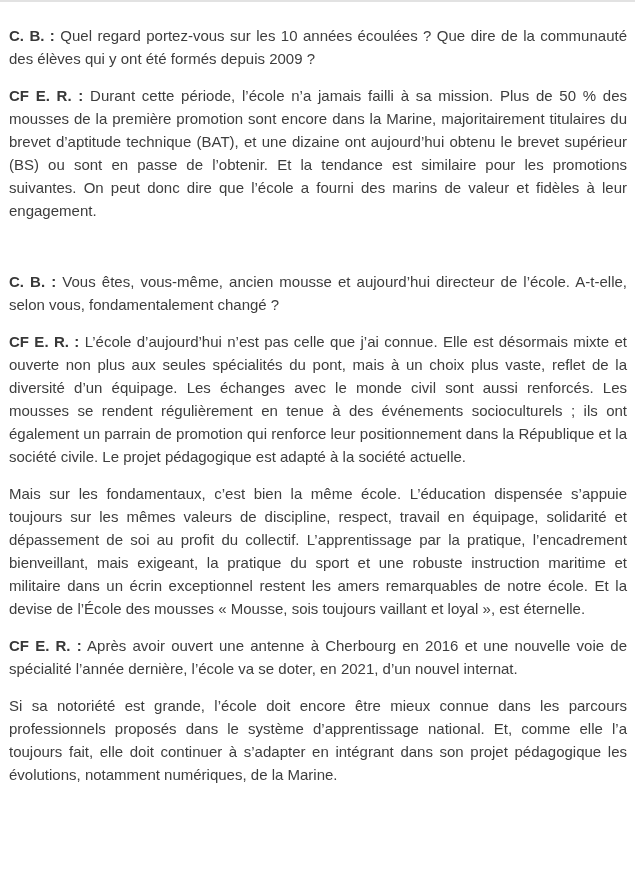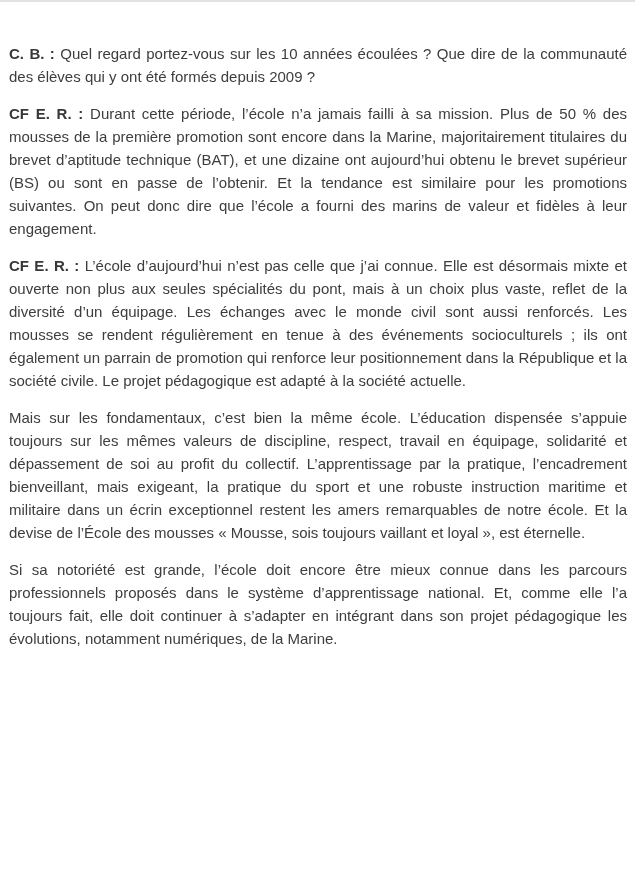--- a/index.html
+++ b/index.html
@@ -15,21 +15,20 @@
   }
   .top-divider {
     height: 2px;
     background: #e2e2e2;
   }
   .article {
     padding: 22px 8px 0 9px;
     font-size: 15px;
     line-height: 23px;
     color: #3d3d3d;
-    margin-top: 18px;
     -webkit-font-smoothing: antialiased;
   }
   .article p {
     margin: 0 0 14px 0;
     text-align: justify;
   }
   .spk {
     font-weight: 700;
     color: #383838;
   }
@@ -47,31 +46,39 @@
   <p>
     <span class="spk">C. B. :</span>
     <span>Quel regard portez-vous sur les 10 années écoulées ? Que dire de la communauté des élèves qui y ont été formés depuis 2009 ?</span>
   </p>
 
   <p>
     <span class="spk">CF E. R. :</span>
     <span>Durant cette période, l’école n’a jamais failli à sa mission. Plus de 50 % des mousses de la première promotion sont encore dans la Marine, majoritairement titulaires du brevet d’aptitude technique (BAT), et une dizaine ont aujourd’hui obtenu le brevet supérieur (BS) ou sont en passe de l’obtenir. Et la tendance est similaire pour les promotions suivantes. On peut donc dire que l’école a fourni des marins de valeur et fidèles à leur engagement.</span>
   </p>
 
+  <p class="gap-lg">
+    <span class="spk">C. B. :</span>
+    <span>Vous êtes, vous-même, ancien mousse et aujourd’hui directeur de l’école. A-t-elle, selon vous, fondamentalement changé ?</span>
+  </p>
 
   <p>
     <span class="spk">CF E. R. :</span>
     <span>L’école d’aujourd’hui n’est pas celle que j’ai connue. Elle est désormais mixte et ouverte non plus aux seules spécialités du pont, mais à un choix plus vaste, reflet de la diversité d’un équipage. Les échanges avec le monde civil sont aussi renforcés. Les mousses se rendent régulièrement en tenue à des événements socioculturels ; ils ont également un parrain de promotion qui renforce leur positionnement dans la République et la société civile. Le projet pédagogique est adapté à la société actuelle.</span>
   </p>
 
   <p>
     <span class="spk"></span>
     <span>Mais sur les fondamentaux, c’est bien la même école. L’éducation dispensée s’appuie toujours sur les mêmes valeurs de discipline, respect, travail en équipage, solidarité et dépassement de soi au profit du collectif. L’apprentissage par la pratique, l’encadrement bienveillant, mais exigeant, la pratique du sport et une robuste instruction maritime et militaire dans un écrin exceptionnel restent les amers remarquables de notre école. Et la devise de l’École des mousses « Mousse, sois toujours vaillant et loyal », est éternelle.</span>
   </p>
 
 
+  <p>
+    <span class="spk">CF E. R. :</span>
+    <span>Après avoir ouvert une antenne à Cherbourg en 2016 et une nouvelle voie de spécialité l’année dernière, l’école va se doter, en 2021, d’un nouvel internat.</span>
+  </p>
 
   <p>
     <span class="spk"></span>
     <span>Si sa notoriété est grande, l’école doit encore être mieux connue dans les parcours professionnels proposés dans le système d’apprentissage national. Et, comme elle l’a toujours fait, elle doit continuer à s’adapter en intégrant dans son projet pédagogique les évolutions, notamment numériques, de la Marine.</span>
   </p>
 
 </div>
 
 </body></html>

